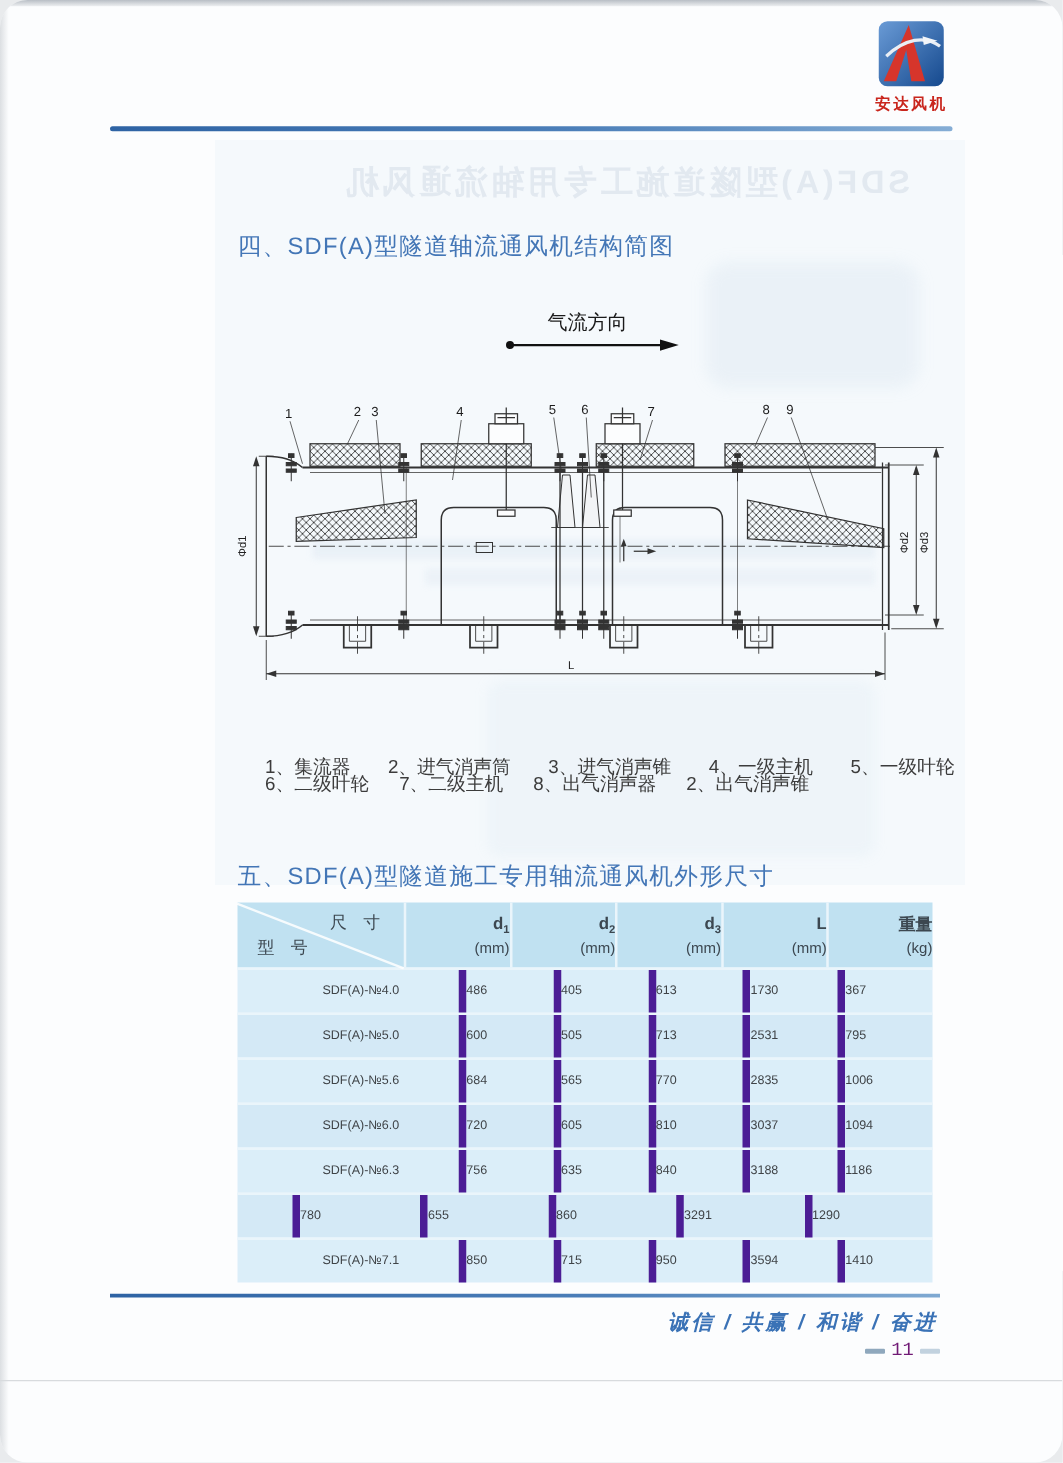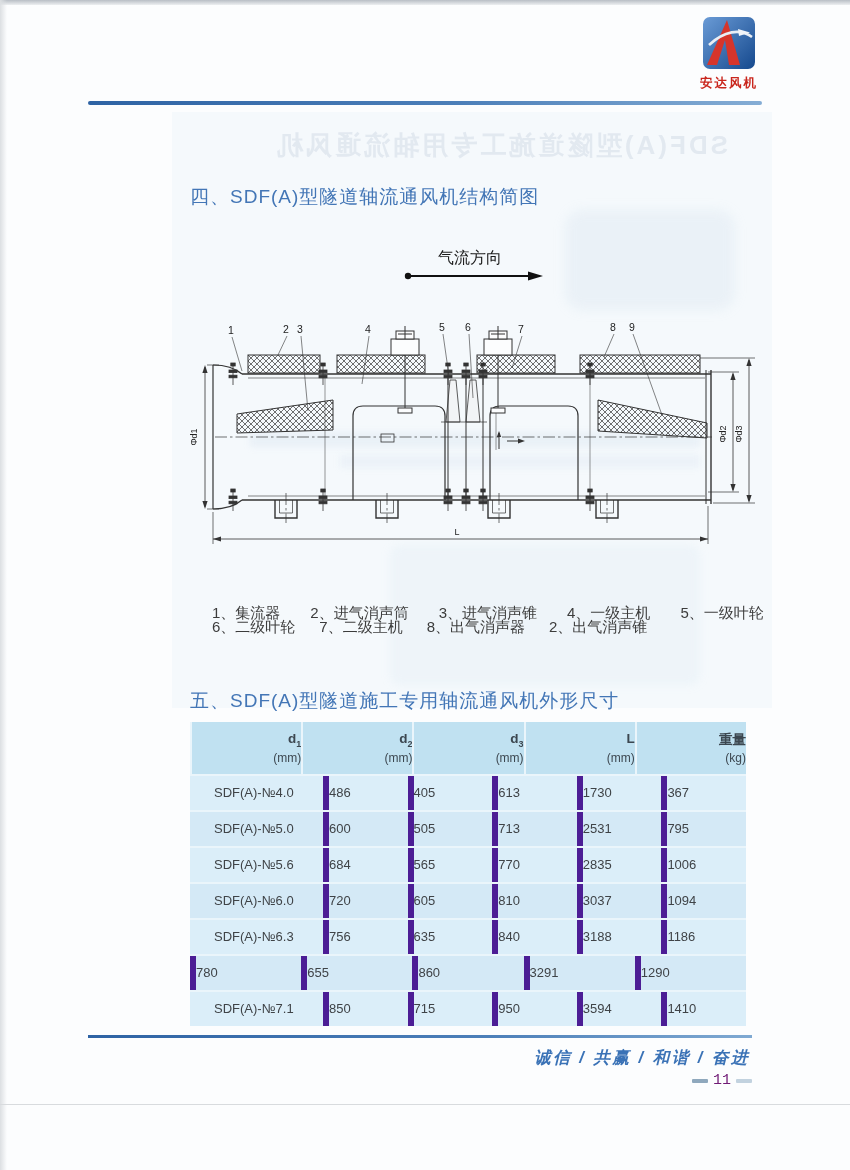--- a/index.html
+++ b/index.html
@@ -1,17 +1,17 @@
 <!DOCTYPE html>
 <html><head>
 <meta charset="utf-8">
 <style>
   html,body{margin:0;padding:0;background:#e9ebed;}
   .page{position:relative;width:850px;height:1170px;margin:0 auto;background:#fcfdfe;overflow:hidden;
-        font-family:"Liberation Sans","DejaVu Sans",sans-serif;color:#333;}
+        font-family:"Liberation Sans","DejaVu Sans",sans-serif;color:#333;border-radius:22px;}
   
   .edge-top{position:absolute;top:0;left:0;right:0;height:5px;background:linear-gradient(#b8bec5,#edeff1);}
   .edge-left{position:absolute;top:0;left:0;bottom:0;width:7px;background:linear-gradient(90deg,#dcdfe2,rgba(255,255,255,0));}
   .scan-line{position:absolute;top:1104px;left:0;width:100%;height:1px;background:#d8dbde;}
   
   .ghost{position:absolute;pointer-events:none;}
   .ghost-title{top:128px;left:258px;width:470px;font-size:26px;font-weight:bold;letter-spacing:3px;
                color:rgba(130,152,182,0.16);transform:scaleX(-1);white-space:nowrap;}
   .ghost-panel{top:112px;left:172px;width:600px;height:596px;background:rgba(188,214,233,0.10);}
   .ghost-blob1{top:210px;left:565px;width:170px;height:100px;background:rgba(170,195,220,0.14);border-radius:18px;filter:blur(6px);}
@@ -48,21 +48,21 @@
   .corner{position:relative;width:133px;flex:none;font-size:13.5px;color:#3c4750;}
   .corner::after{content:"";position:absolute;left:0;top:0;width:143px;height:2px;
                  background:rgba(255,255,255,0.85);transform-origin:0 0;transform:rotate(21.2deg);}
   .corner-top{position:absolute;top:7px;right:6px;letter-spacing:13px;}
   .corner-bottom{position:absolute;bottom:7px;left:16px;letter-spacing:13px;}
   .th-wrap{display:flex;flex:1;}
   .th{flex:1;border-left:2px solid #eaf5fb;display:flex;flex-direction:column;align-items:flex-end;justify-content:center;color:#3c4750;}
   .th-sym{font-size:13.5px;font-weight:600;}
   .th-sym sub{font-size:9px;}
   .th-unit{font-size:12px;margin-top:2px;}
-  .tr{display:flex;height:34px;line-height:34px;background:#dbeef9;border-top:2px solid #eaf5fb;font-size:13px;color:#3f4347;}
+  .tr{display:flex;height:34px;line-height:34px;background:#dbeef9;border-top:2px solid #eaf5fb;font-size:10px;color:#3f4347;padding-left:44px;}
   .tr:nth-child(even){background:#d4e9f6;}
   .td{flex:1;text-align:left;border-left:6px solid #4c1d95;}
   .td.model{width:133px;flex:none;text-align:left;padding-left:24px;box-sizing:border-box;border-left:none;}
   
   .footer-rule{position:absolute;left:88px;top:1035px;width:664px;height:3px;
                background:linear-gradient(90deg,#2e63a4,#4c7fb9 60%,#7fa9d2);}
   .slogan{position:absolute;right:100px;top:1047px;font-size:16.5px;font-weight:bold;font-style:italic;
           letter-spacing:2.5px;color:#3a72b6;white-space:nowrap;}
   .pagenum-row{position:absolute;right:98px;top:1072px;display:flex;align-items:center;gap:5px;}
   .pagenum-bar{width:16px;height:4px;border-radius:1px;}
@@ -281,20 +281,24 @@
   <span class="legend-item">6、二级叶轮</span>
       <span class="legend-item">7、二级主机</span>
       <span class="legend-item">8、出气消声器</span>
       <span class="legend-item">2、出气消声锥</span>
     </div>
 
   <div class="sec-title sec5">五、SDF(A)型隧道施工专用轴流通风机外形尺寸</div>
 
   <div class="spec-table">
     <div class="thead">
+      <div class="corner">
+        <span class="corner-top">尺寸</span>
+        <span class="corner-bottom">型号</span>
+      </div>
       <div class="th-wrap">
 
           <div class="th">
             <div class="th-sym"><span>d</span><sub>1</sub></div>
             <div class="th-unit">(mm)</div>
           </div>
 
           <div class="th">
             <div class="th-sym"><span>d</span><sub>2</sub></div>
             <div class="th-unit">(mm)</div>

